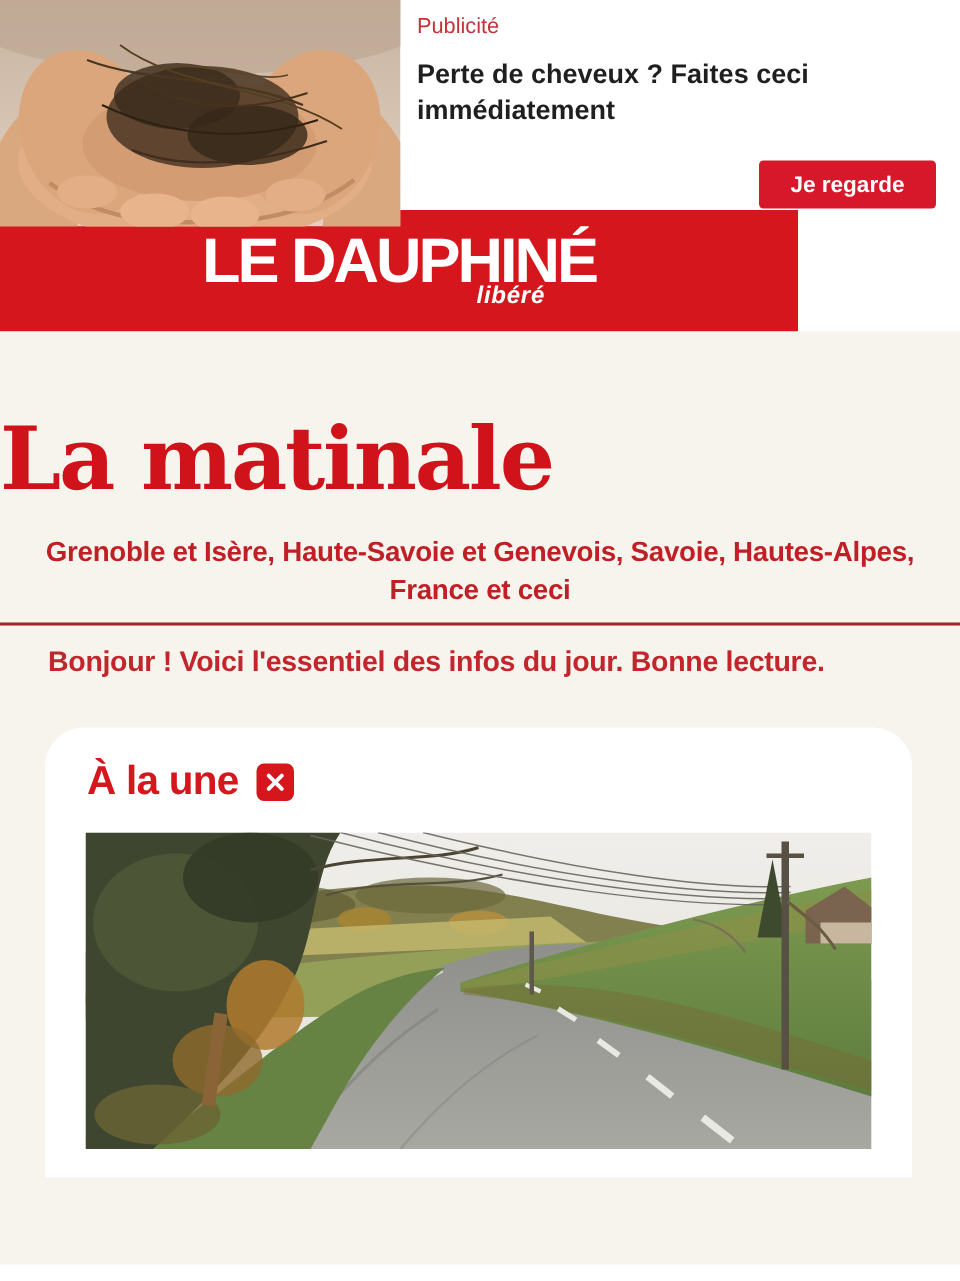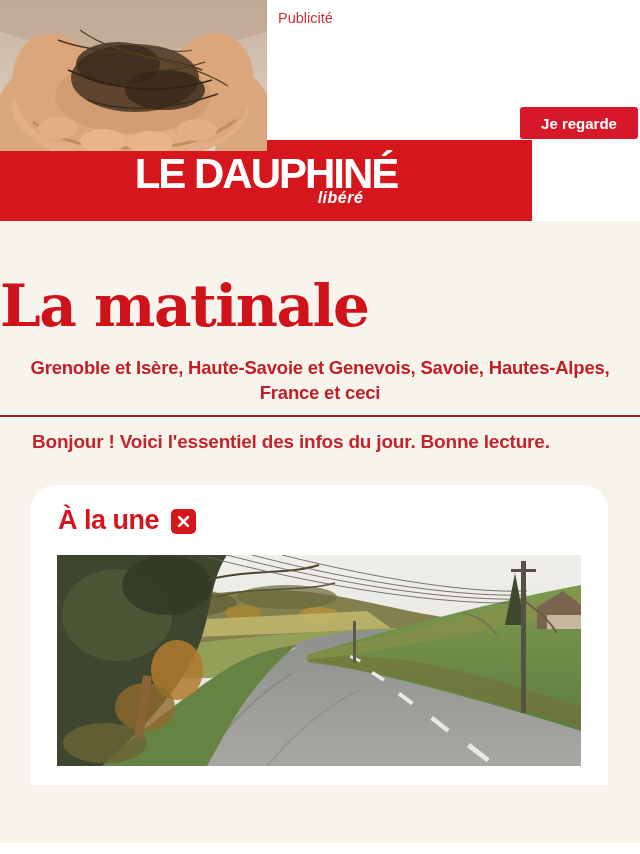--- a/index.html
+++ b/index.html
@@ -5,21 +5,21 @@
   * { margin:0; padding:0; box-sizing:border-box; }
   html,body { width:640px; height:854px; overflow:hidden; background:#fff;
     font-family:"Liberation Sans", sans-serif; }
 
   
   .ad-section { position:relative; width:640px; height:140px; background:#fff; }
   .ad-image { position:absolute; left:0; top:0; width:267px; height:151px; display:block; }
   .ad-label { position:absolute; left:278px; top:10px; font-size:14.5px; color:#C3333B; }
   .ad-headline { position:absolute; left:278px; top:37px; width:300px;
     font-size:18px; font-weight:bold; color:#1F1F1F; line-height:24px; }
-  .ad-cta { position:absolute; right:2px; top:107px; height:32px; min-width:118px;
+  .ad-cta { position:absolute; right:16px; top:107px; height:32px; min-width:118px;
     background:#D7182A; color:#fff; border:none; border-radius:3px;
     font-family:"Liberation Sans", sans-serif; font-size:15px; font-weight:bold;
     padding:0 16px; cursor:pointer; }
 
   
   .banner { width:532px; height:81px; background:#D6161D;
     display:flex; align-items:center; justify-content:center; }
   .logo { display:flex; flex-direction:column; cursor:pointer; }
   .logo-main { color:#fff; font-size:42px; font-weight:bold; letter-spacing:-2px;
     line-height:38px; }
@@ -83,20 +83,21 @@
     <ellipse cx="118" cy="64" rx="42" ry="22" fill="#3A2A1B" opacity="0.8"></ellipse>
     <ellipse cx="165" cy="90" rx="40" ry="20" fill="#352718" opacity="0.8"></ellipse>
     <path d="M58,40 C100,56 152,50 202,70" stroke="#4A3521" stroke-width="1.5" fill="none"></path>
     <path d="M80,30 C120,60 182,56 228,86" stroke="#54401F" stroke-width="1.2" fill="none"></path>
     <path d="M88,100 C130,116 182,106 218,94" stroke="#3E2D1C" stroke-width="1.5" fill="none"></path>
     <path d="M68,70 C110,90 162,96 212,80" stroke="#2F2213" stroke-width="1.5" fill="none"></path>
     <path d="M108,45 C140,40 172,56 192,50" stroke="#5B4526" stroke-width="1.2" fill="none"></path>
     <path d="M95,55 C135,78 175,72 205,62" stroke="#46331D" stroke-width="1.3" fill="none"></path>
   </svg>
   <div class="ad-label">Publicité</div>
+  <div class="ad-headline">Perte de cheveux ? Faites ceci immédiatement</div>
   <button class="ad-cta">Je regarde</button>
 </div>
 
 <div class="banner">
   <div class="logo">
     <span class="logo-main">LE DAUPHINÉ</span>
     <span class="logo-sub">libéré</span>
   </div>
 </div>
 

